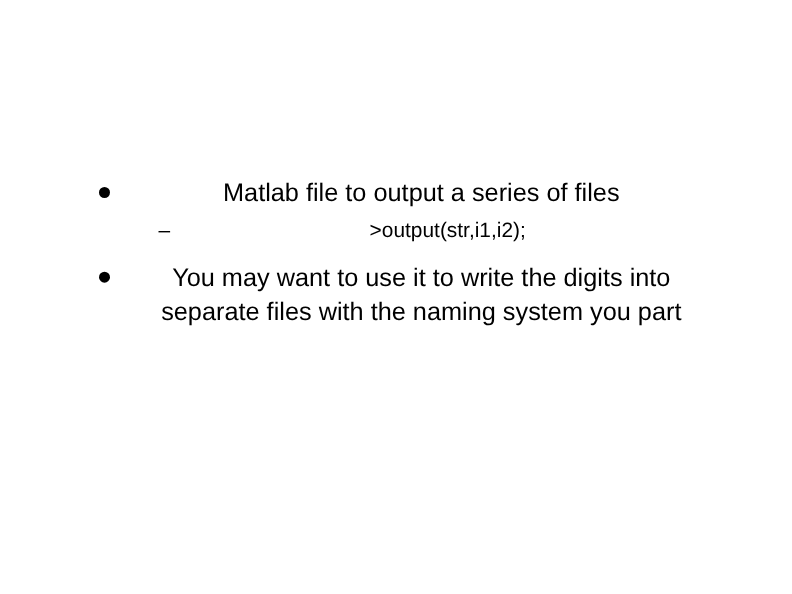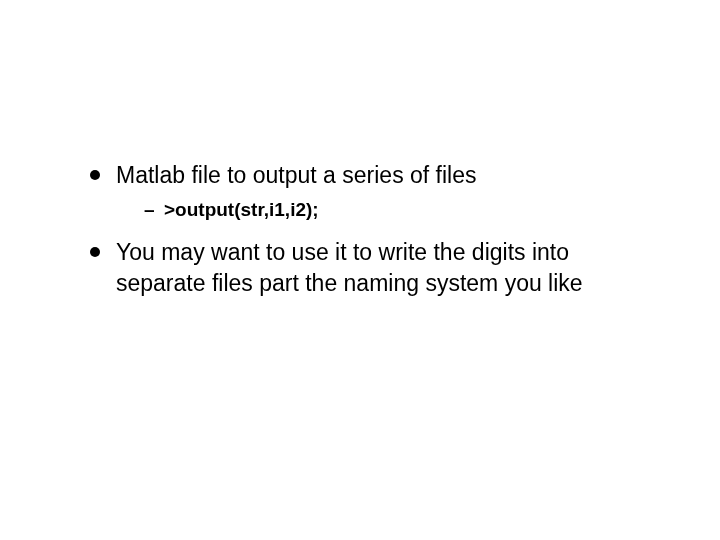--- a/index.html
+++ b/index.html
@@ -16,20 +16,21 @@
     position: relative;
     width: 720px;
     height: 540px;
     box-sizing: border-box;
     padding: 160px 70px 0 90px;
   }
   ul.level1 {
     list-style: none;
     margin: 0;
     padding: 0;
+    text-align: center;
   }
   ul.level1 > li {
     position: relative;
     padding-left: 26px;
     margin-bottom: 8px;
     font-size: 23px;
     line-height: 1.35;
   }
   ul.level1 > li::before {
     content: "";
@@ -38,21 +39,20 @@
     top: 10px;
     width: 10px;
     height: 10px;
     background: #000;
     border-radius: 50%;
   }
   ul.level2 {
     list-style: none;
     margin: 6px 0 14px 0;
     padding: 0 0 0 28px;
-    font-weight: bold;
   }
   ul.level2 > li {
     position: relative;
     padding-left: 20px;
     margin-bottom: 4px;
     font-size: 19px;
     line-height: 1.35;
   }
   ul.level2 > li::before {
     content: "\2013";
@@ -67,16 +67,16 @@
 
 <div class="slide">
   <ul class="level1">
     <li>
       <span>Matlab file to output a series of files</span>
       <ul class="level2">
         <li><span>&gt;output(str,i1,i2);</span></li>
       </ul>
     </li>
     <li>
-      <span>You may want to use it to write the digits into separate files part the naming system you like</span>
+      <span>You may want to use it to write the digits into separate files with the naming system you part</span>
     </li>
   </ul>
 </div>
 
 </body></html>

